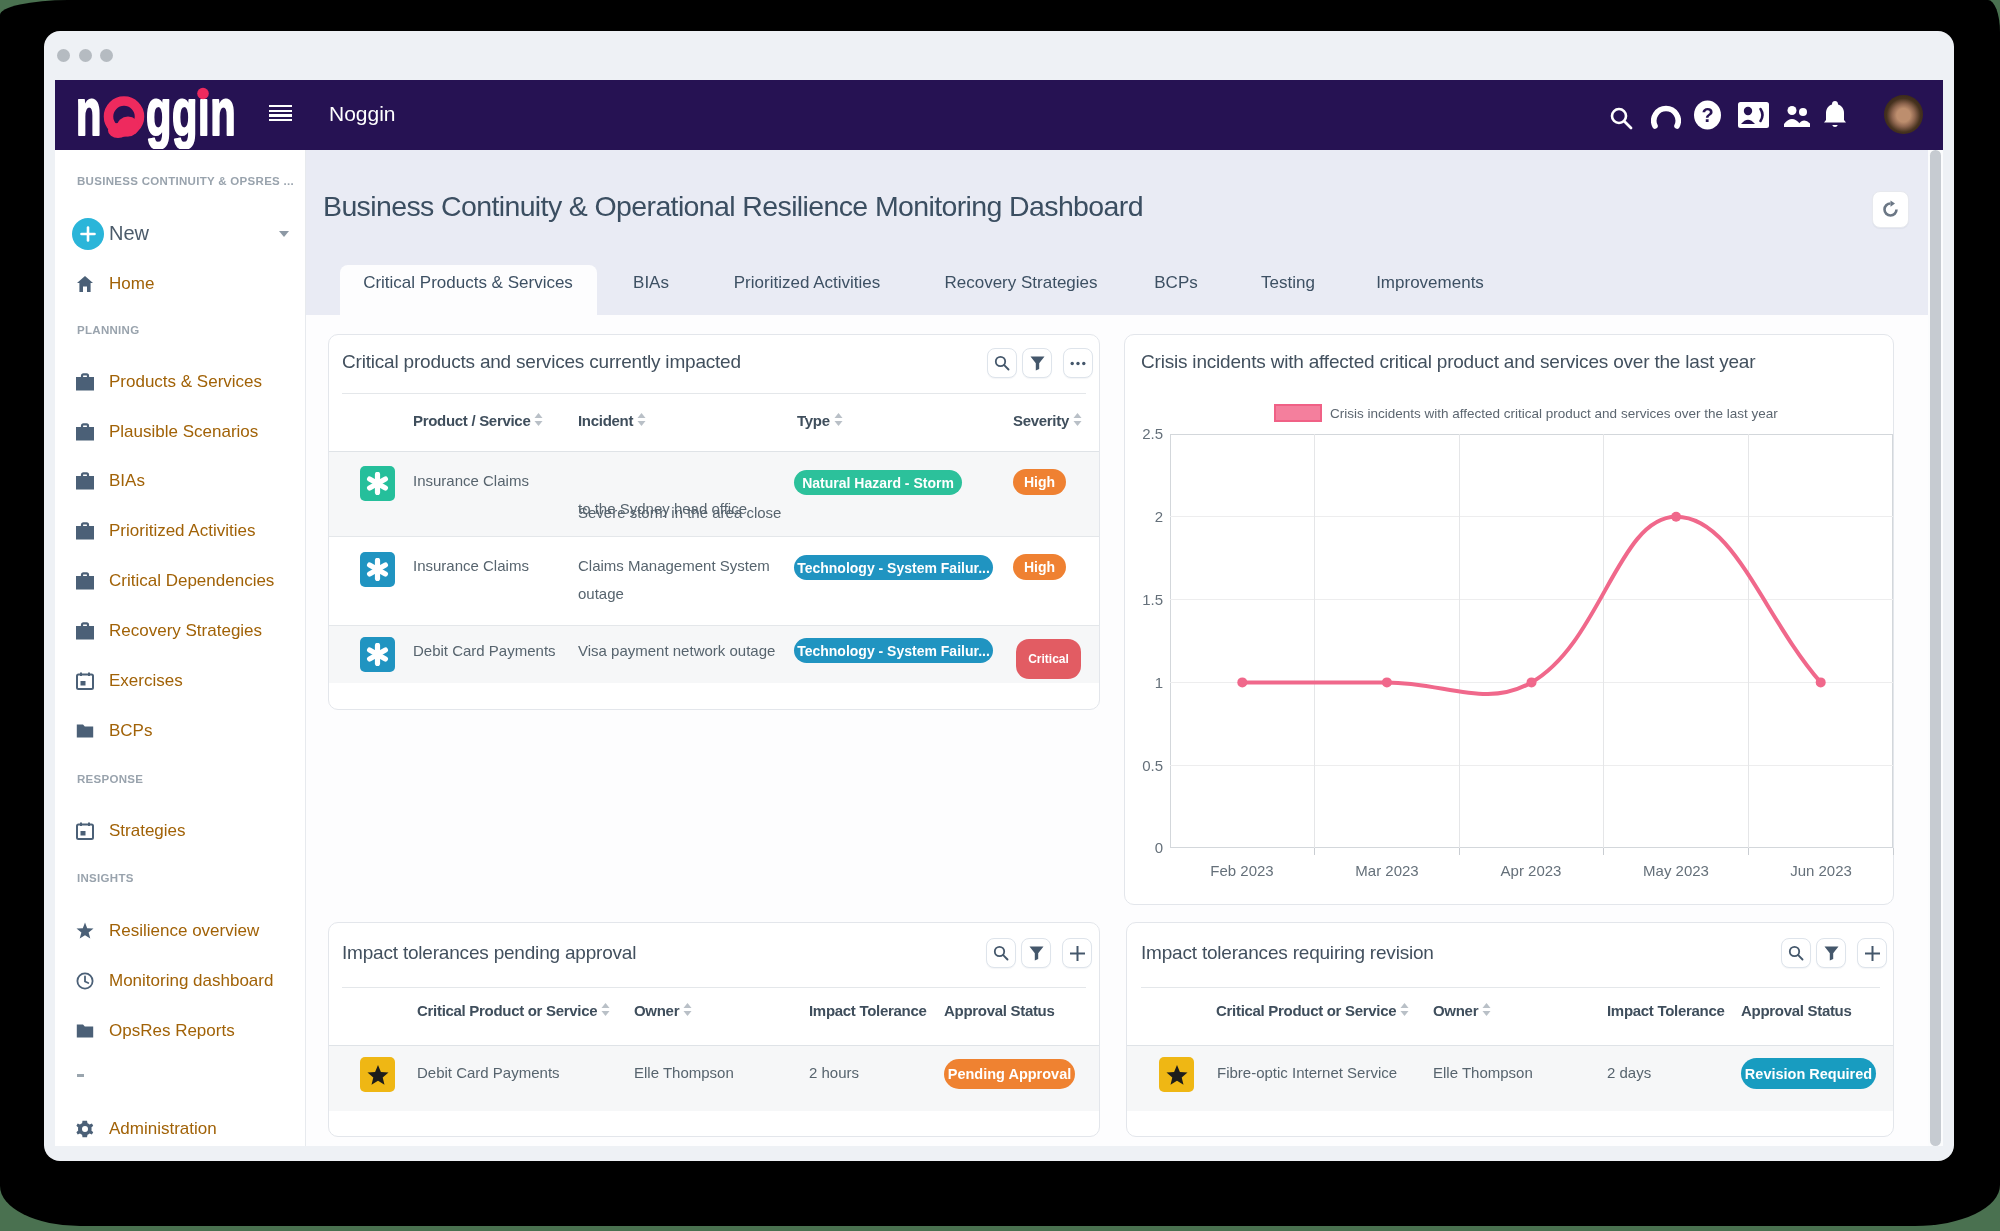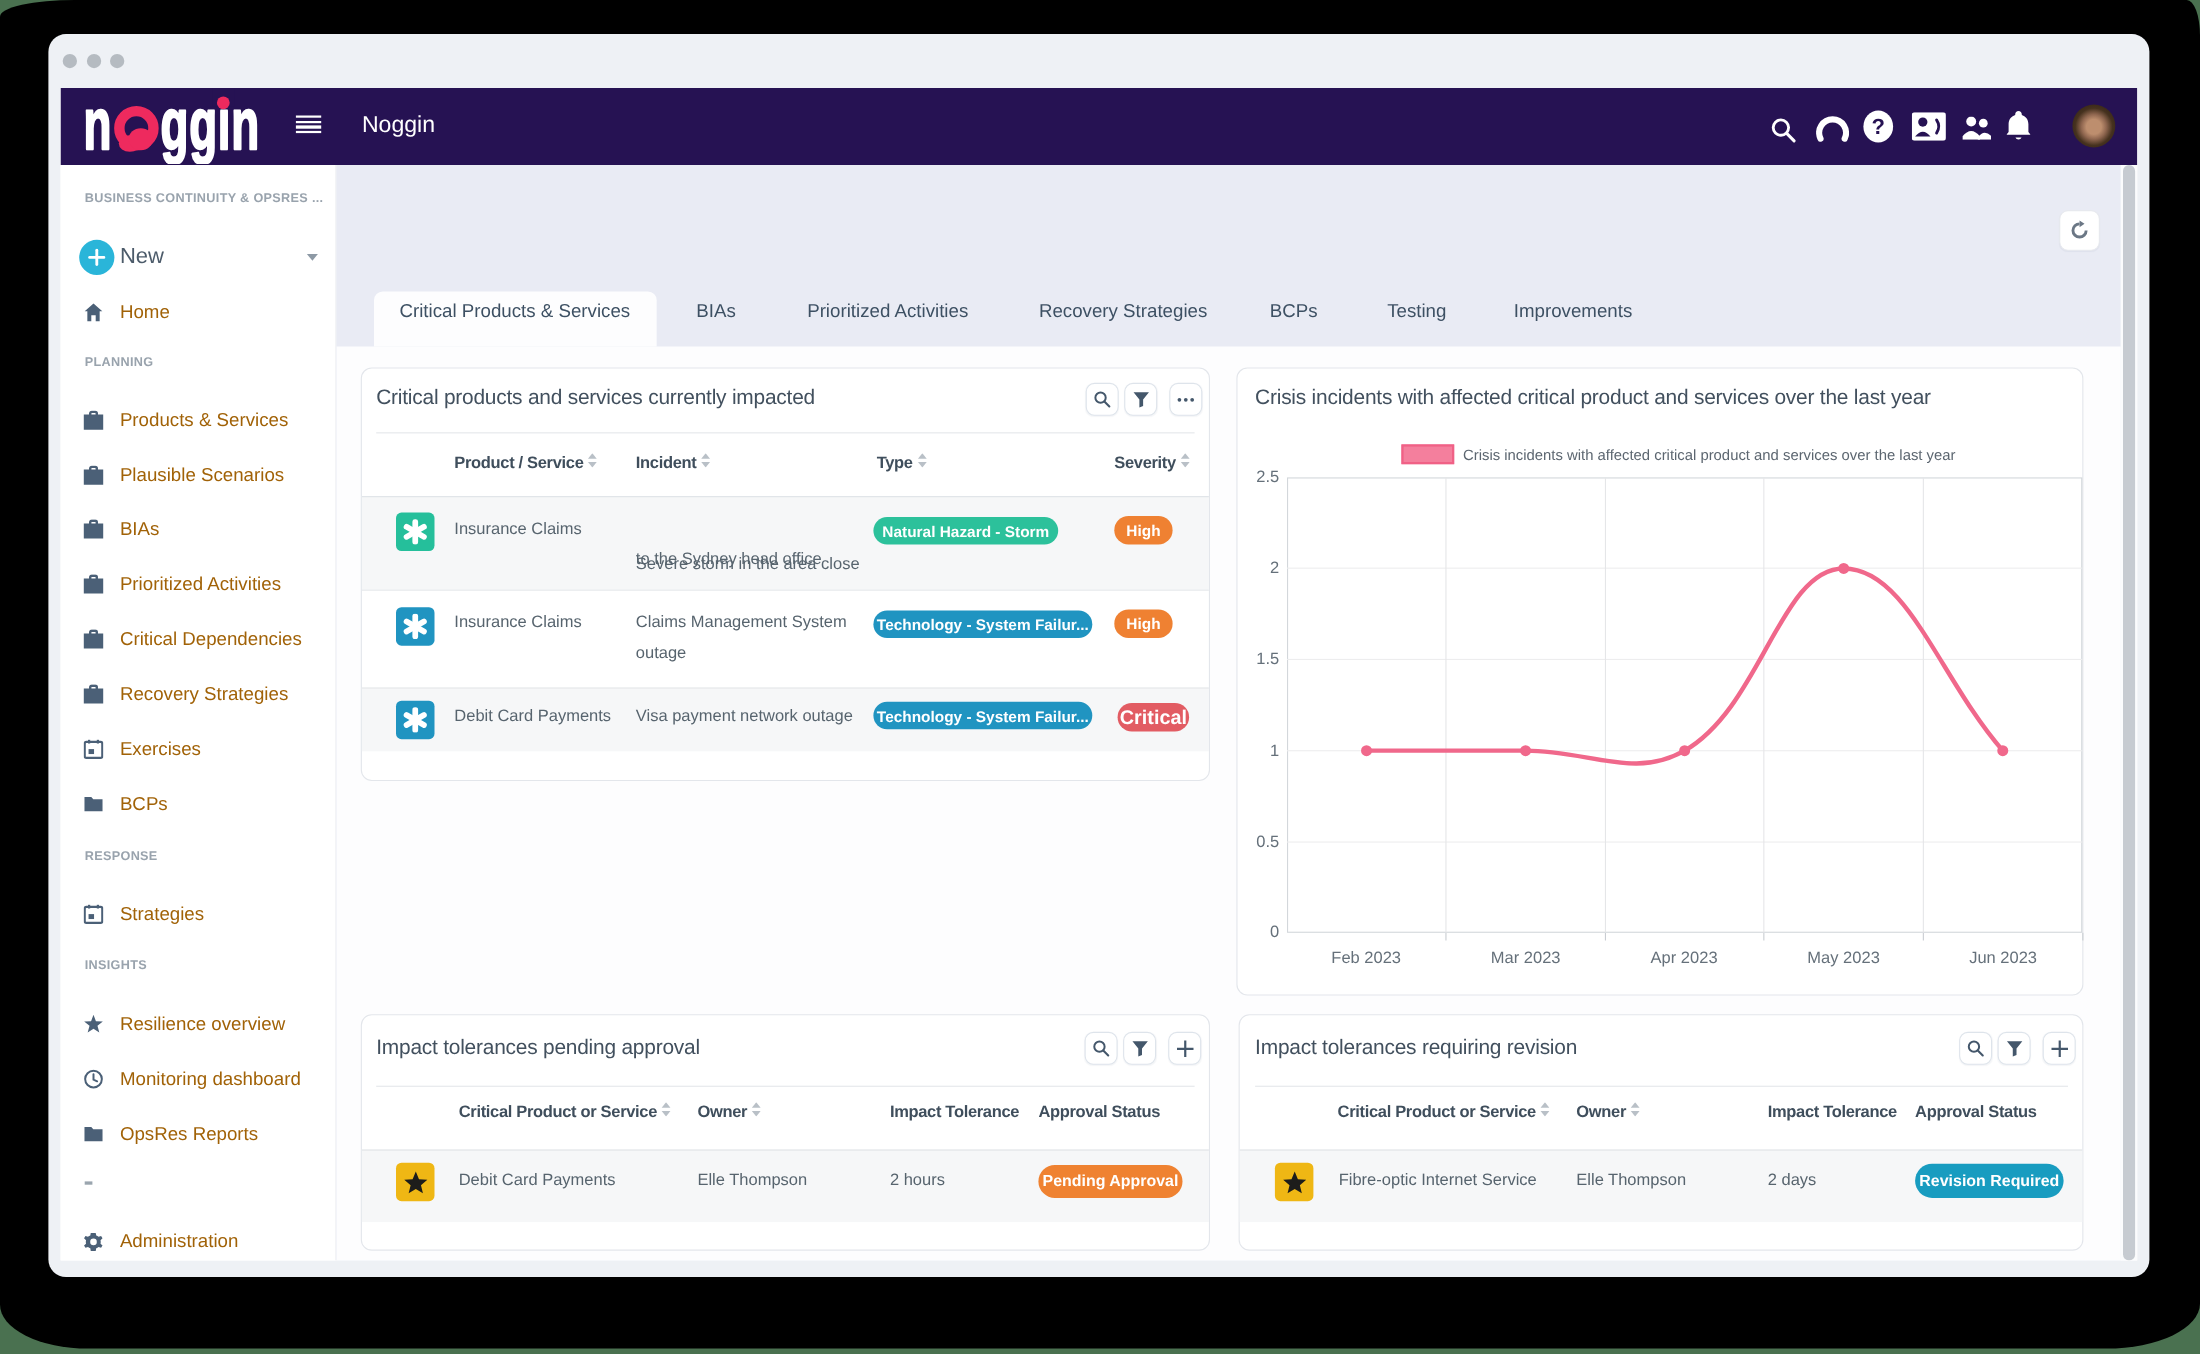--- a/index.html
+++ b/index.html
@@ -188,20 +188,21 @@
           <line x1="5" y1="0.5" x2="5" y2="4" stroke="#4b6077" stroke-width="2"></line>
           <line x1="13" y1="0.5" x2="13" y2="4" stroke="#4b6077" stroke-width="2"></line>
           <rect x="4.5" y="9" width="5" height="4.5" fill="#4b6077"></rect>
         </g>
         <g id="fold">
           <path d="M 0.8 2.5 L 7 2.5 L 8.8 4.6 L 17.2 4.6 L 17.2 15.5 L 0.8 15.5 Z" fill="#4b6077"></path>
         </g>
       </defs>
     </svg>
 
+    <div class="ab" style="left:268px;top:110px;font-size:28.5px;letter-spacing:-0.62px;color:#3b4e61;">Business Continuity &amp; Operational Resilience Monitoring Dashboard</div>
     <div class="ab btn30" style="left:1817px;top:111px;width:37px;height:37px;border-color:#e7e9ee;">
       <svg width="19" height="19" viewBox="0 0 19 19">
         <path d="M 15.5 9.5 A 6 6 0 1 1 9.5 3.5" fill="none" stroke="#6b7785" stroke-width="2.6"></path>
         <path d="M 9.5 0.5 L 14 3.5 L 9.5 6.7 Z" fill="#6b7785"></path>
       </svg>
     </div>
     <div class="ab" style="left:285px;top:185px;width:257px;height:50px;background:#fdfdfe;border-radius:8px 8px 0 0;"></div>
     <div class="ab tab" style="left:413px;top:193px;transform:translateX(-50%);">Critical Products &amp; Services</div>
     <div class="ab tab" style="left:596px;top:193px;transform:translateX(-50%);">BIAs</div>
     <div class="ab tab" style="left:752px;top:193px;transform:translateX(-50%);">Prioritized Activities</div>
@@ -269,21 +270,21 @@
     <div class="ab pill" style="left:739px;top:475px;width:199px;height:25px;border-radius:13px;background:#2094c1;font-size:14px;">Technology - System Failur...</div>
     <div class="ab pill" style="left:958px;top:474px;width:53px;height:26px;border-radius:13px;background:#ef8132;font-size:14px;">High</div>
     <div class="ab icsq" style="left:305px;top:557px;background:#2094c1;">
         <svg width="23" height="23" viewBox="0 0 23 23">
           <use href="#ast"></use>
         </svg>
       </div>
     <div class="ab td" style="left:358px;top:562px;">Debit Card Payments</div>
     <div class="ab td" style="left:523px;top:562px;">Visa payment network outage</div>
     <div class="ab pill" style="left:739px;top:558px;width:199px;height:25px;border-radius:13px;background:#2094c1;font-size:14px;">Technology - System Failur...</div>
-    <div class="ab pill" style="left:961px;top:559px;width:65px;height:26px;border-radius:13px;background:#e25c63;font-size:18px;">Critical</div>
+    <div class="ab pill" style="left:961px;top:559px;width:65px;height:40px;border-radius:13px;background:#e25c63;font-size:12px;">Critical</div>
 
     <div class="ab card" style="left:1069px;top:254px;width:770px;height:571px;"></div>
     <div class="ab ctitle" style="left:1086px;top:271px;">Crisis incidents with affected critical product and services over the last year</div>
     <div class="ab" style="left:1219px;top:324px;width:48px;height:18px;background:#f47f9d;border:2px solid #f06186;"></div>
     <div class="ab" style="left:1275px;top:326px;font-size:13.5px;color:#5c6670;">Crisis incidents with affected critical product and services over the last year</div>
     <div class="ab" style="left:1115px;top:354px;width:723px;height:414px;border:1px solid #d3d7db;"></div>
     <div class="ab glineH" style="top:436px;"></div>
     <div class="ab glineH" style="top:519px;"></div>
     <div class="ab glineH" style="top:602px;"></div>
     <div class="ab glineH" style="top:685px;"></div>

